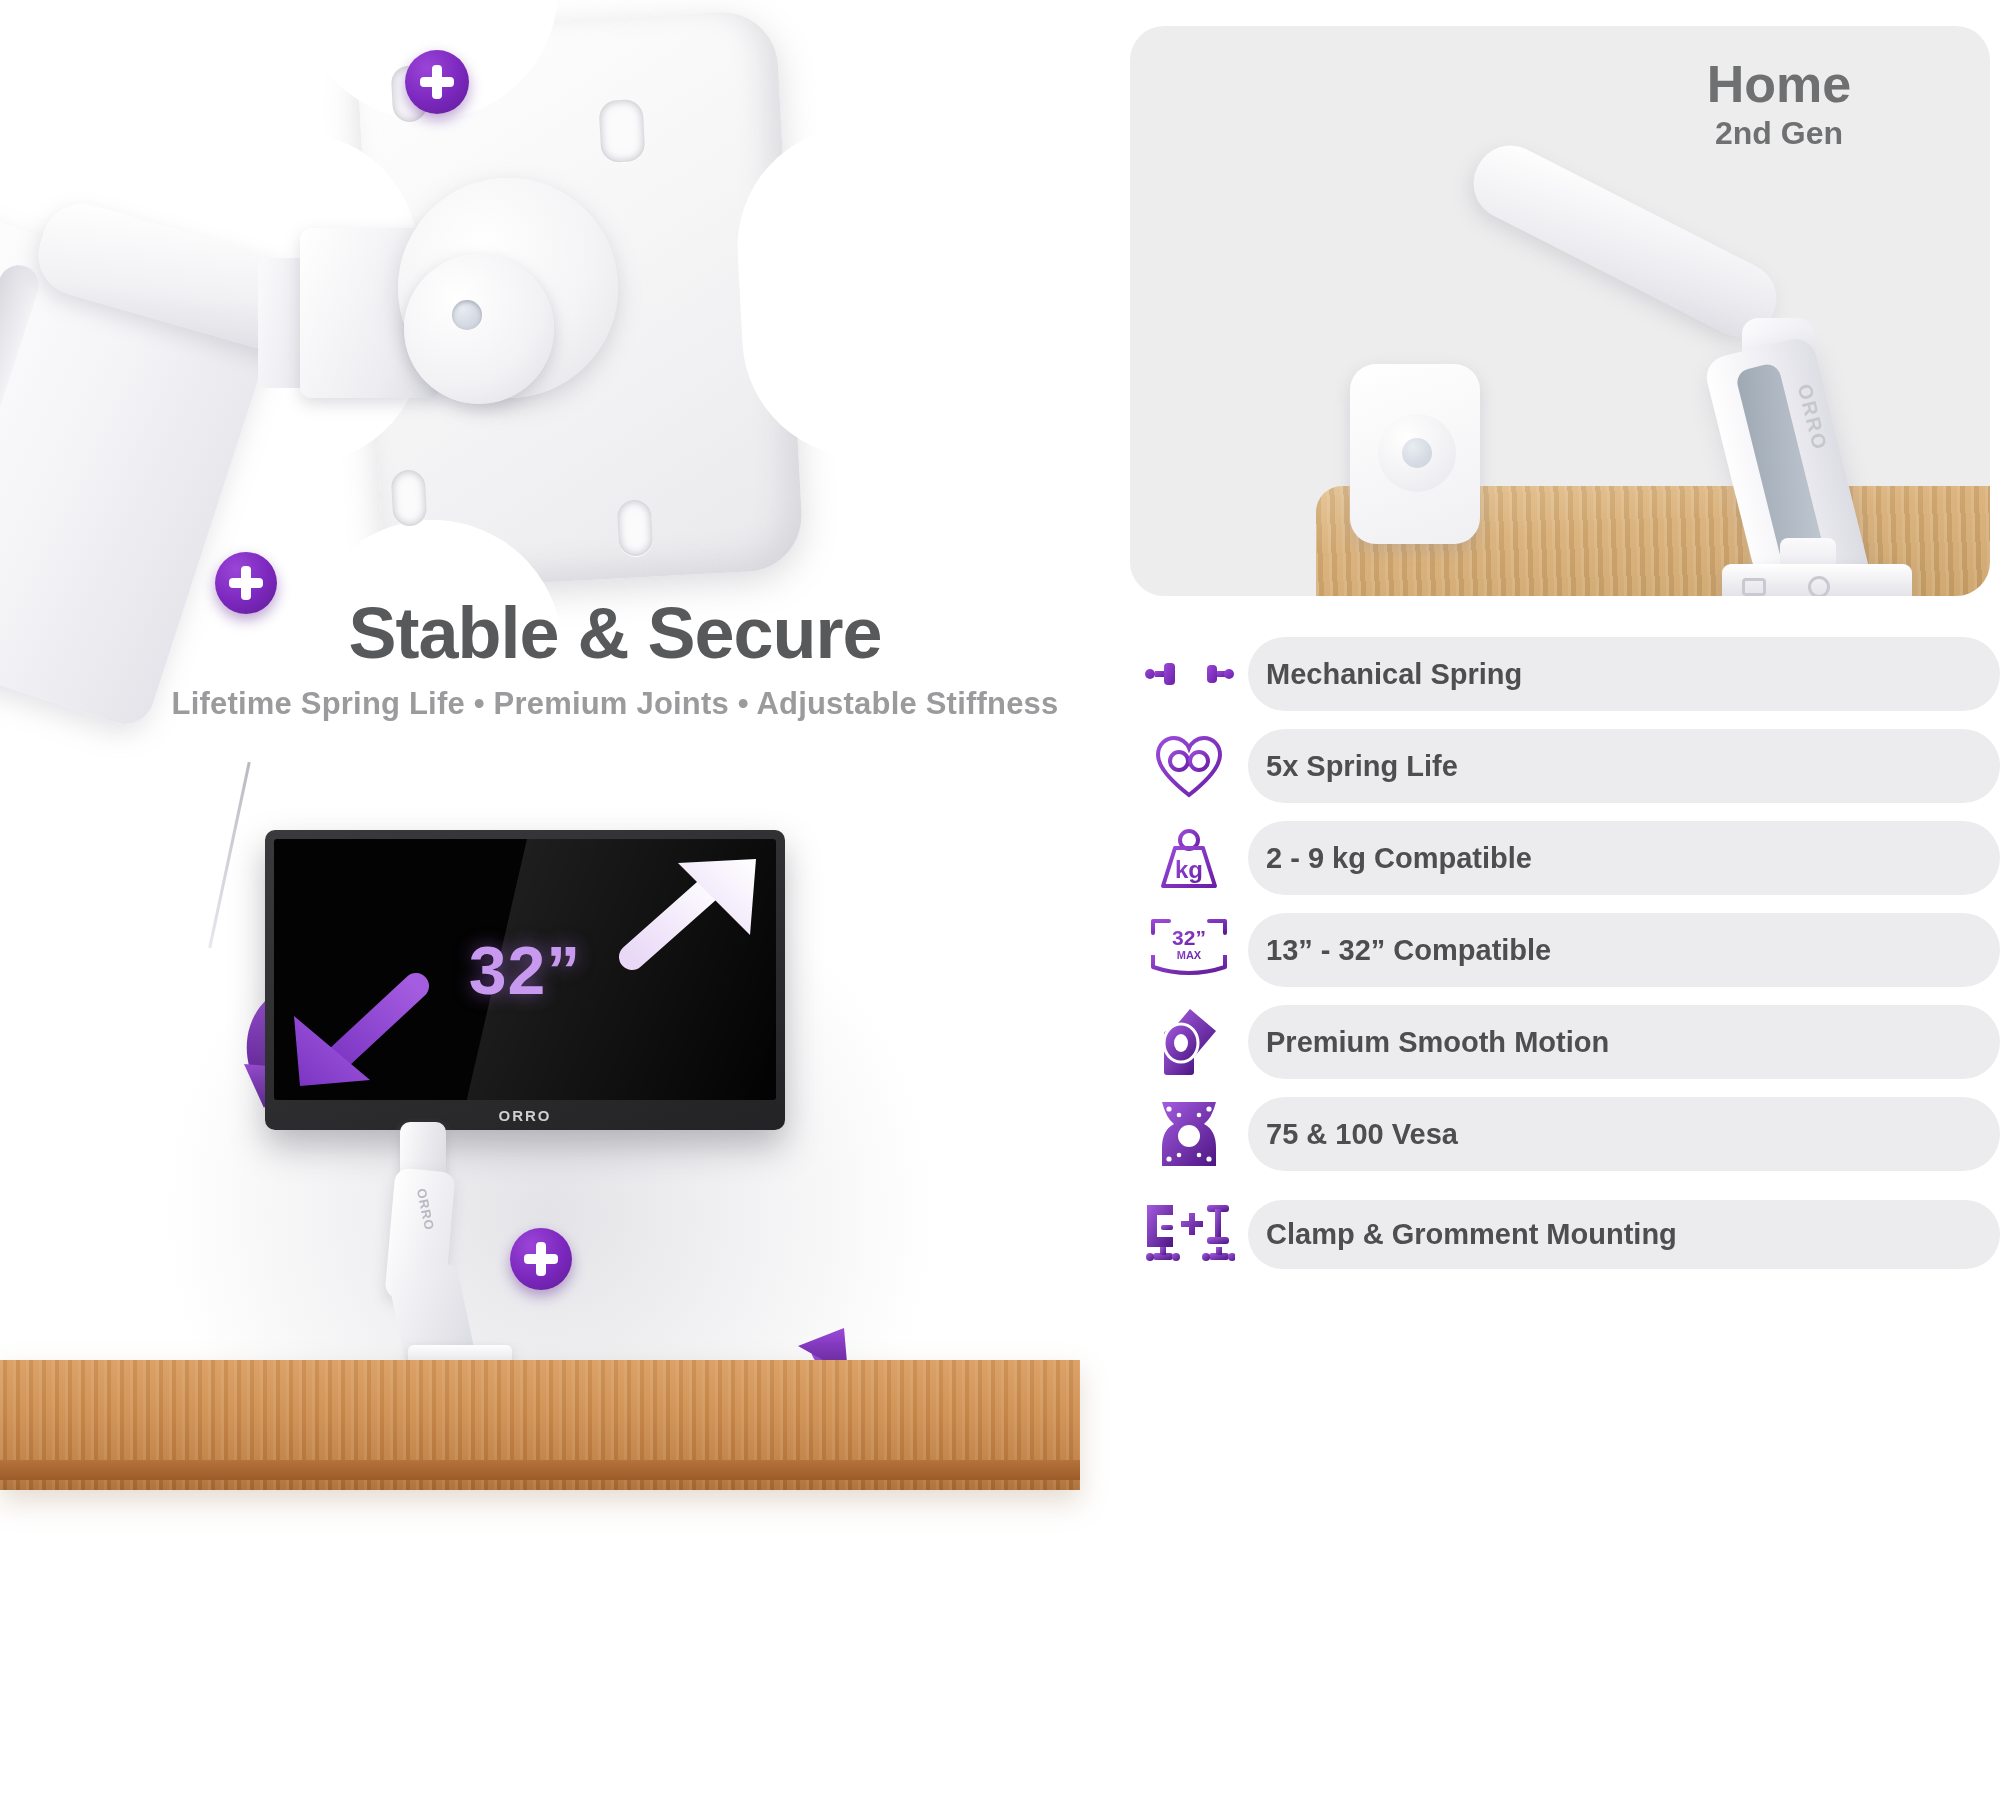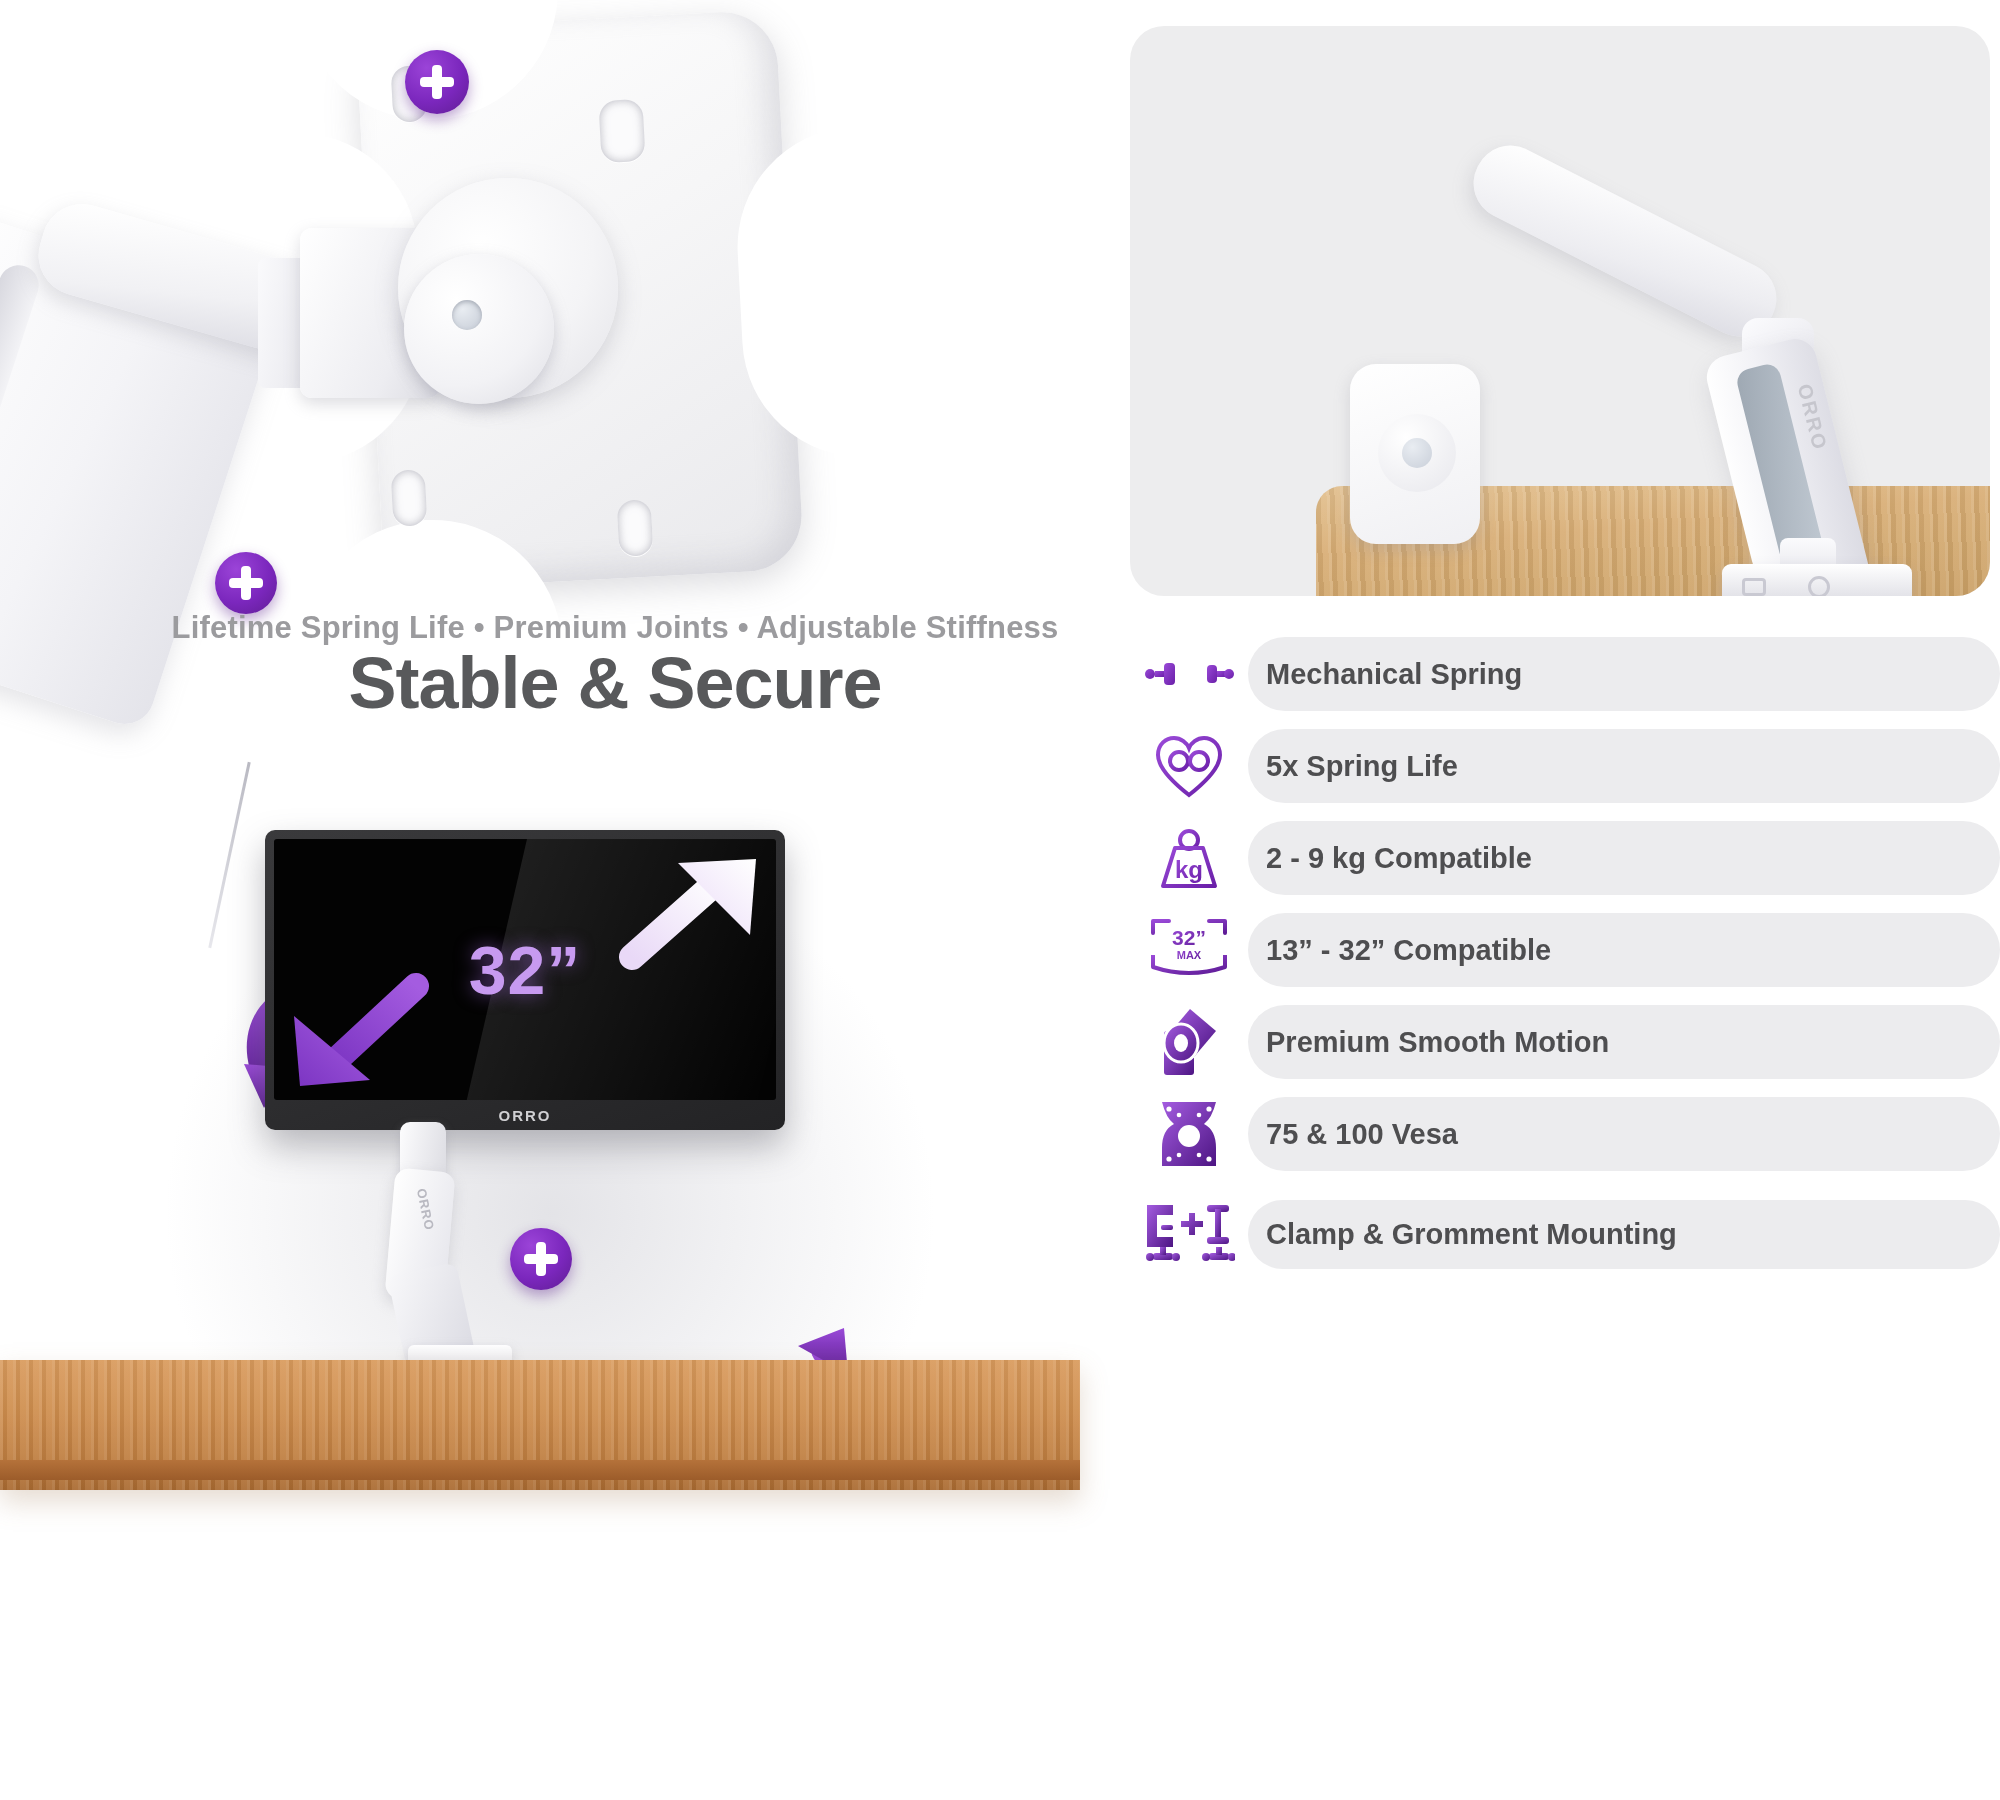--- a/index.html
+++ b/index.html
@@ -311,22 +311,22 @@
     <div class="vesa-disc"></div>
     <div class="vesa-knob"></div>
     <div class="vesa-knob-dot"></div>
     <div class="thin-line"></div>
   </div>
 
   <div class="plus-badge" id="badge-top"></div>
   <div class="plus-badge" id="badge-mid"></div>
 
   <div id="headline-block">
+    <div id="headline">Stable &amp; Secure</div>
     <div id="subheadline">Lifetime Spring Life  •  Premium Joints  •  Adjustable Stiffness</div>
-    <div id="headline">Stable &amp; Secure</div>
   </div>
 
   <div id="monitor-scene">
     <div id="monitor-shadowbg"></div>
 
     <svg class="diag-arrow" style="left:228px; top:198px;" width="130" height="150" viewBox="0 0 130 150">
       <defs>
         <linearGradient id="gpTL" x1="0" y1="0" x2="0" y2="1">
           <stop offset="0%" stop-color="#9a4ad8"></stop>
             <stop offset="100%" stop-color="#5d1f94"></stop>
@@ -389,20 +389,24 @@
     <div id="desk"></div>
     <div id="desk-edge"></div>
   </div>
 
   <div class="plus-badge" id="badge-bottom"></div>
 </div>
 
 <div id="right-panel">
 
   <div id="product-card">
+    <div id="card-title-wrap">
+      <div id="card-title">Home</div>
+      <div id="card-subtitle">2nd Gen</div>
+    </div>
 
     <div id="card-desk"></div>
     <div id="prod-arm-upper"></div>
     <div id="prod-joint"></div>
     <div id="prod-arm-lower"></div>
     <div id="prod-arm-inner"></div>
     <div id="prod-brand">ORRO</div>
     <div id="prod-vesa"></div>
     <div id="prod-vesa-disc"></div>
     <div id="prod-vesa-dot"></div>

